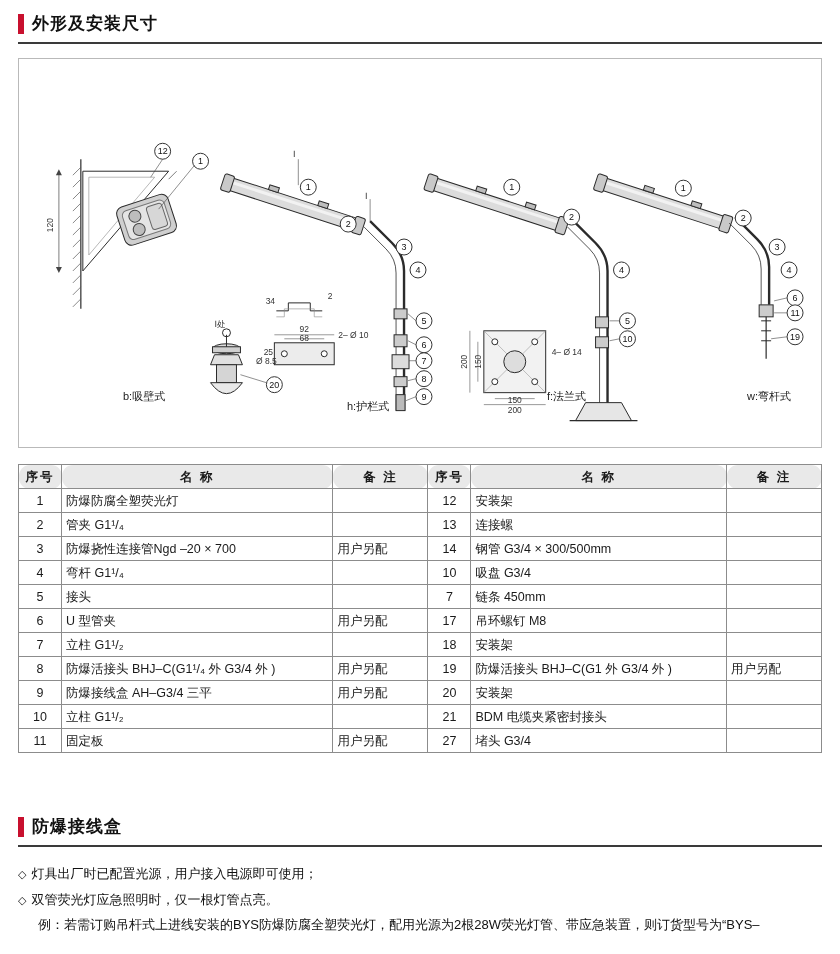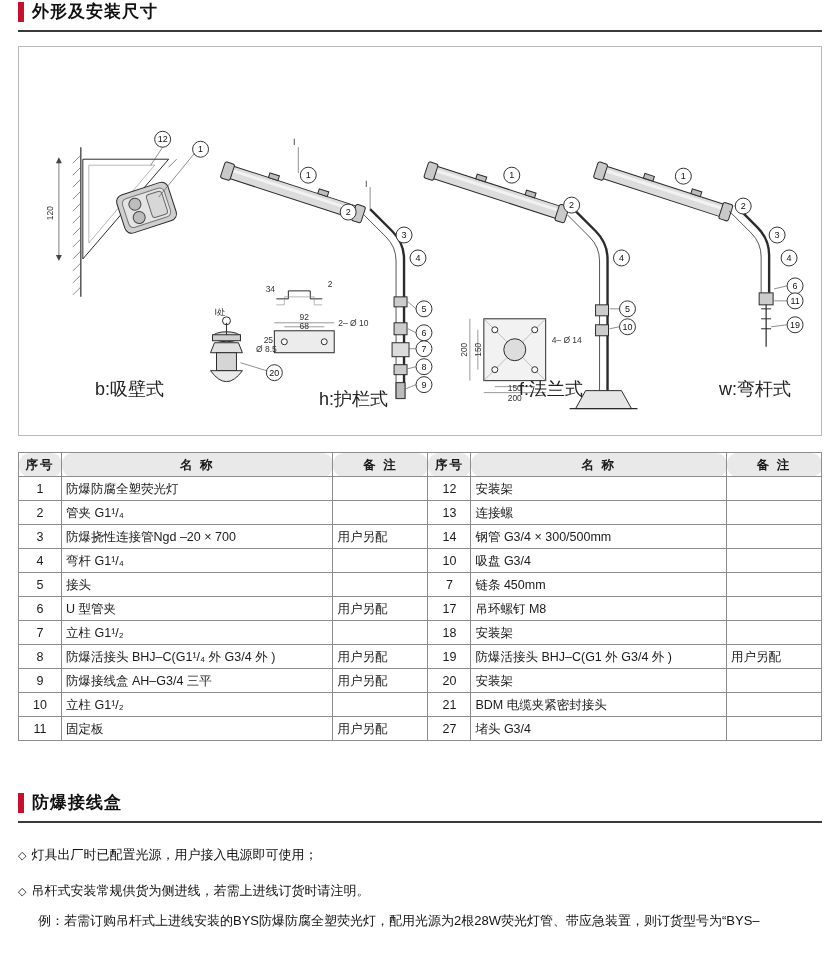--- a/index.html
+++ b/index.html
@@ -19,20 +19,21 @@
     width: 840px;
     height: 954px;
     position: relative;
     box-sizing: border-box;
     padding: 0 18px;
   }
   
   .section-head {
     display: flex;
     align-items: center;
+    padding-top: 12px;
     padding-bottom: 4px;
   }
   .section-bar {
     width: 6px;
     height: 20px;
     background: #c8102e;
     margin-right: 8px;
   }
   .section-title {
     font-size: 17px;
@@ -55,22 +56,23 @@
     margin-bottom: 16px;
   }
   .dwg {
     position: absolute;
     left: 0; top: 0;
     width: 100%;
     height: 100%;
   }
   .caption {
     position: absolute;
-    font-size: 18px;
+    font-size: 11px;
     color: #222;
+    margin-left: 28px;
   }
   
   table.parts {
     border-collapse: collapse;
     width: 100%;
     font-size: 12.5px;
   }
   table.parts th, table.parts td {
     border: 1px solid #8c8c8c;
     padding: 2px 4px;
@@ -89,21 +91,21 @@
   td.rem { width: 86px; }
   th.num { width: 34px; }
   th.rem { width: 86px; }
   th.name { }
   
   .notes-wrap {
     margin-top: 50px;
   }
   .note-line {
     font-size: 13px;
-    line-height: 36px;
+    line-height: 26px;
     color: #111;
   }
   .note-diamond {
     margin-right: 5px;
     font-size: 11px;
   }
   .note-indent {
     font-size: 13px;
     line-height: 24px;
     color: #111;
@@ -460,19 +462,19 @@
     <div class="section-head">
       <div class="section-bar"></div>
       <div class="section-title">防爆接线盒</div>
     </div>
     <div class="section-rule"></div>
 
     <div class="note-line">
       <span class="note-diamond">◇</span><span>灯具出厂时已配置光源，用户接入电源即可使用；</span>
     </div>
     <div class="note-line">
-      <span class="note-diamond">◇</span><span>吊杆式安装常规供货为侧进线，若需上进线订货时请注明。</span>
+      <span class="note-diamond">◇</span><span>双管荧光灯应急照明时，仅一根灯管点亮。</span>
     </div>
     <div class="note-indent" style="margin-left:20px;">例：若需订购吊杆式上进线安装的BYS防爆防腐全塑荧光灯，配用光源为2根28W荧光灯管、带应急装置，则订货型号为“BYS–</div>
 
   </div>
 
 </div>
 
 </body></html>

